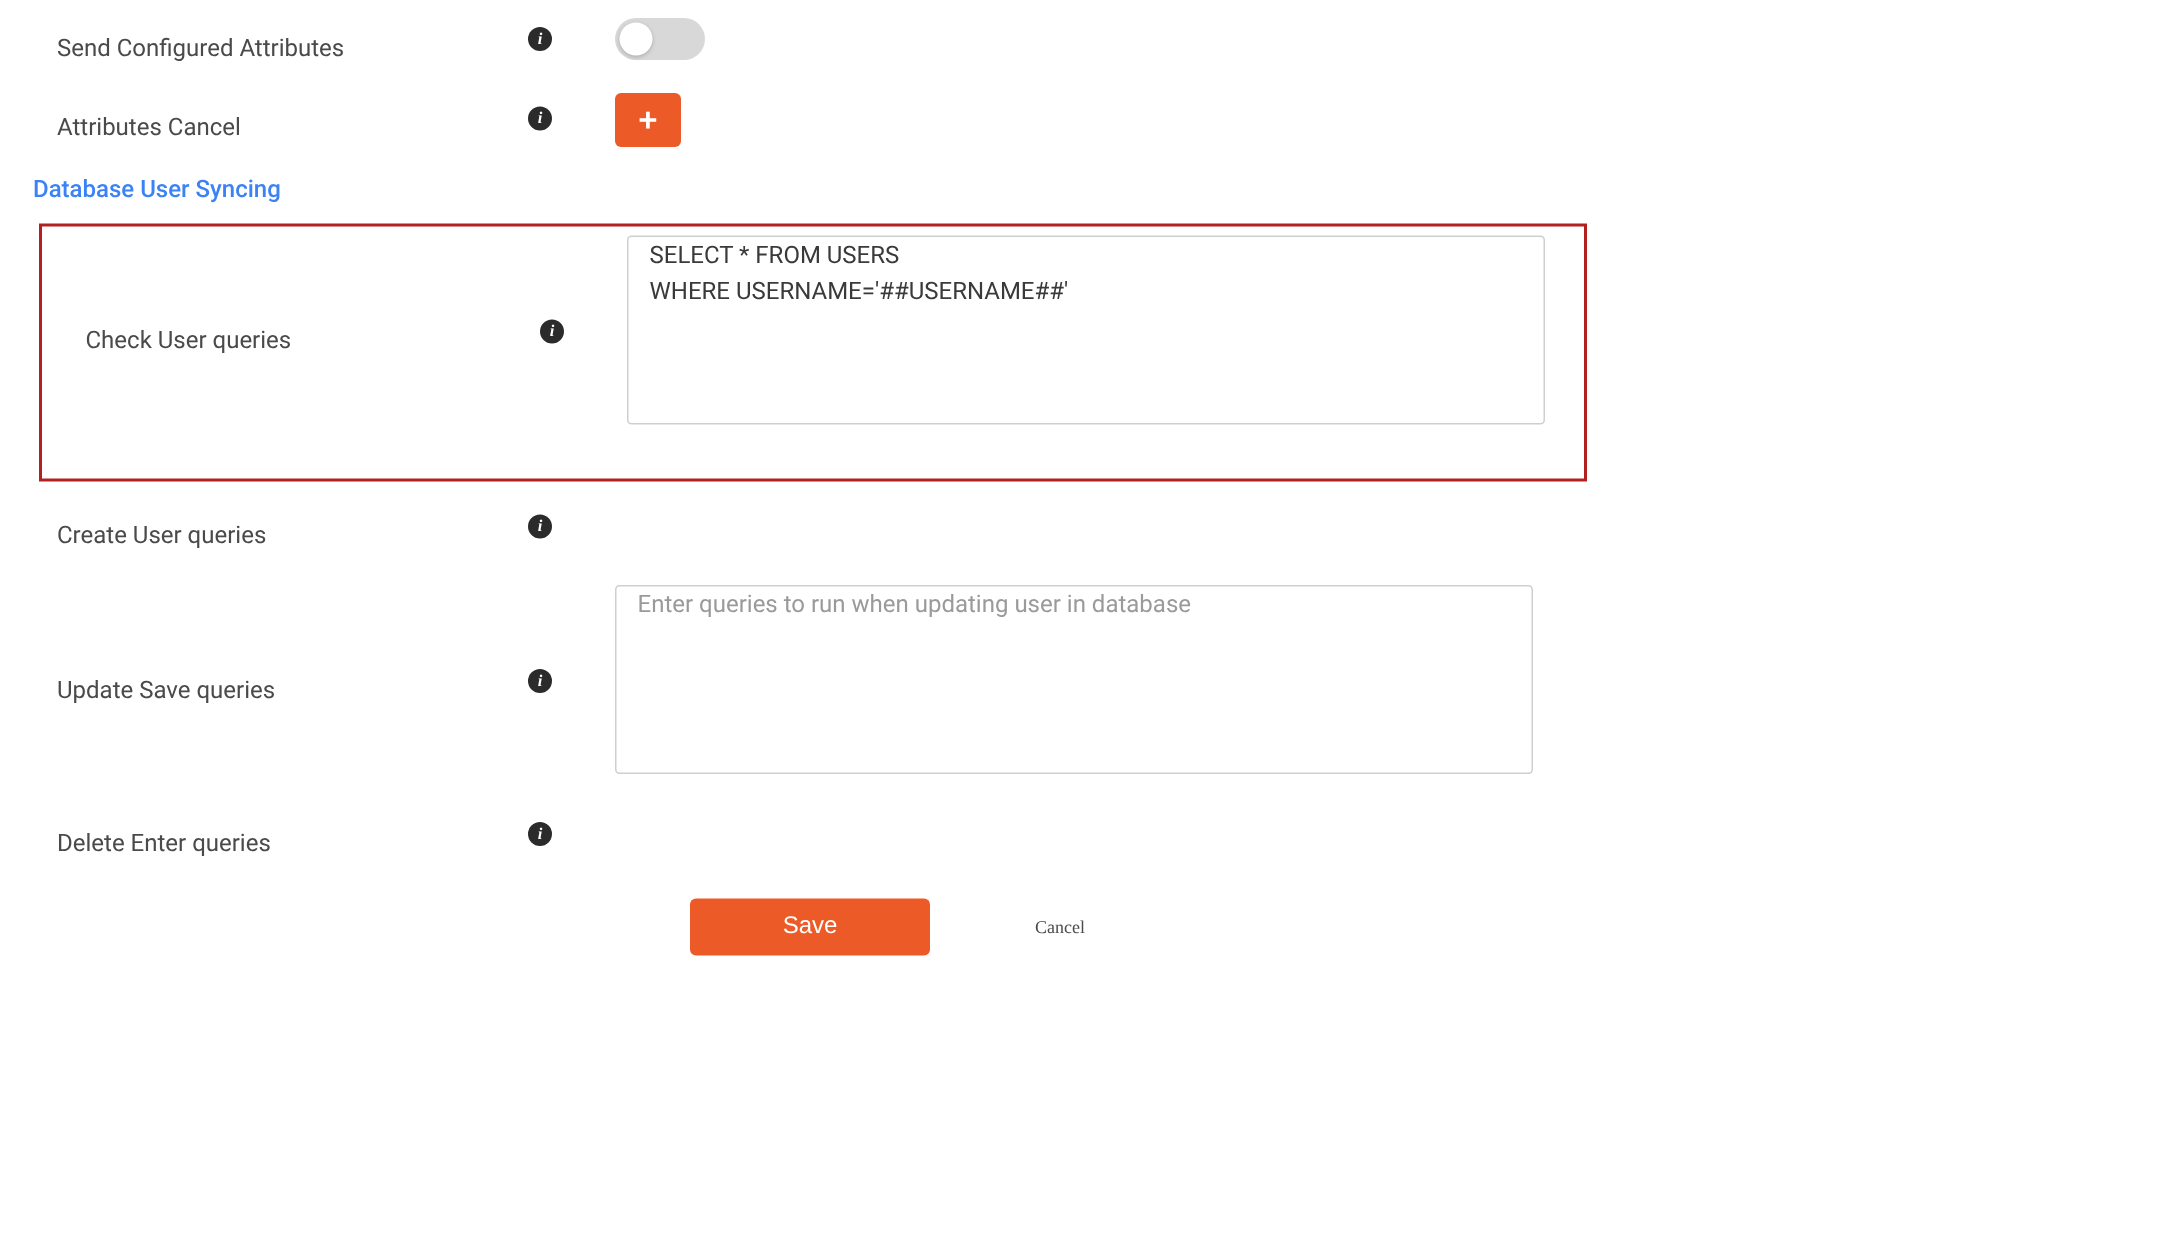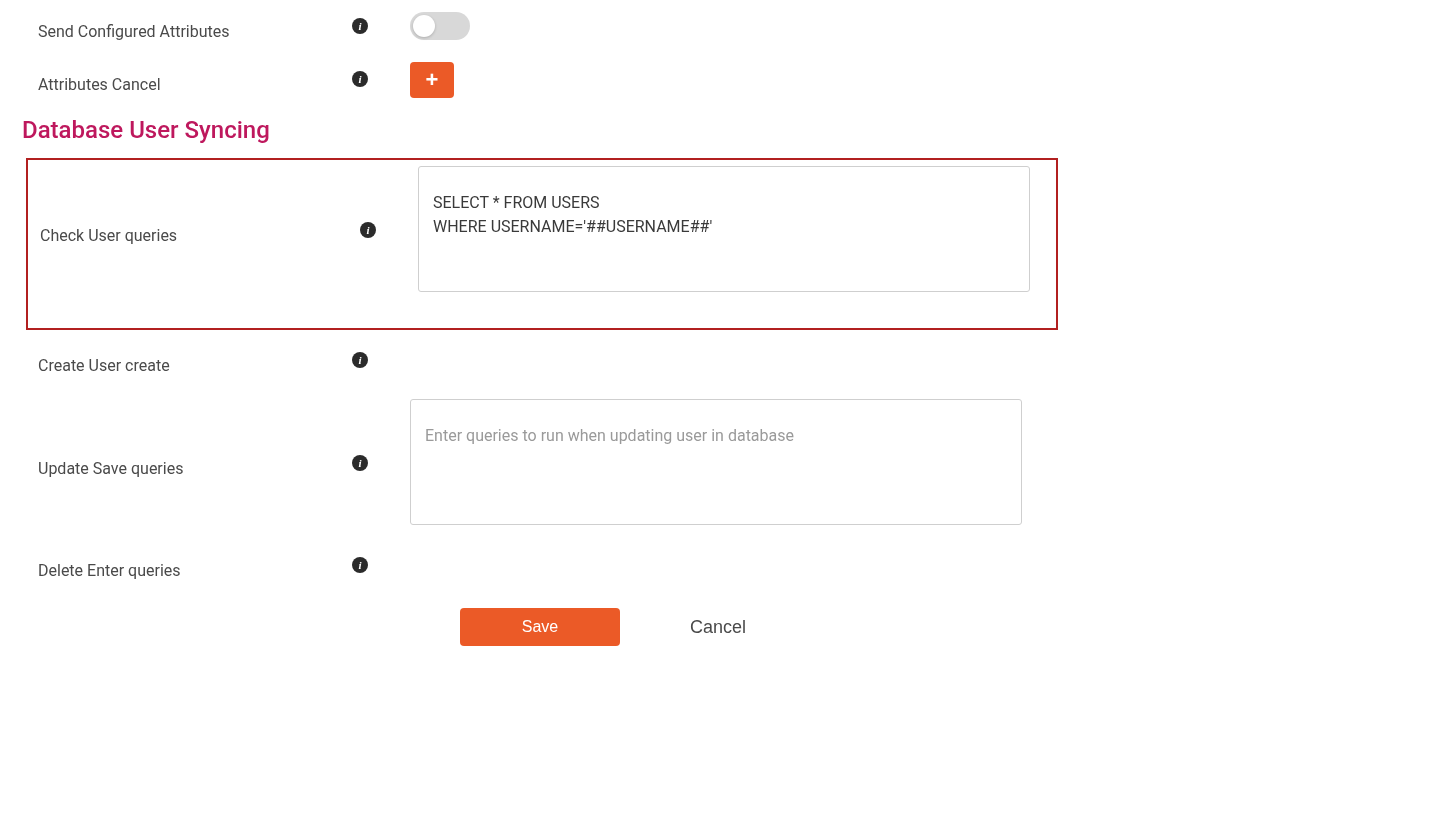--- a/index.html
+++ b/index.html
@@ -84,51 +84,51 @@
       color: #fff;
       font-size: 22px;
       font-weight: bold;
       cursor: pointer;
       display: flex;
       align-items: center;
       justify-content: center;
       margin-top: 0;
     }
     .section-title {
-      font-size: 24px;
+      font-size: 16px;
       font-weight: 500;
-      color: #be185d;
+      color: #3b82f6;
       padding-left: 2px;
       margin-top: 18px;
       margin-bottom: 14px;
     }
     .textarea {
       width: 612px;
       min-height: 126px;
       border: 1px solid #cfcfcf;
       border-radius: 3px;
-      padding: 24px 14px;
+      padding: 0 14px;
       font-size: 16px;
       color: #3a3a3a;
       font-family: inherit;
       resize: none;
       line-height: 1.5;
     }
     .textarea::placeholder {
       color: #9a9a9a;
     }
     .highlight-box {
       border: 2px solid #b22020;
       padding: 6px 0 8px 0;
       margin-left: 6px;
       margin-right: 0;
       width: 1032px;
     }
     .highlight-box .form-label {
-      padding-left: 12px;
+      padding-left: 29px;
     }
     .highlight-box .form-row {
       margin-bottom: 0;
     }
     .actions-row {
       display: flex;
       align-items: center;
       padding-left: 440px;
       margin-top: 28px;
       gap: 70px;
@@ -141,22 +141,23 @@
       width: 160px;
       height: 38px;
       font-size: 16px;
       font-weight: 500;
       cursor: pointer;
     }
     .btn-cancel {
       background: transparent;
       border: none;
       color: #4a4a4a;
-      font-size: 18px;
-      cursor: pointer;
+      font-size: 12px;
+      cursor: pointer;
+      font-family: Liberation Serif, serif;
     }
     .queries-section .form-row {
       margin-bottom: 24px;
     }
   </style>
 </head>
 <body>
 
 <div class="container">
 
@@ -192,21 +193,21 @@
         </div>
         <div class="form-control-area">
           <textarea class="textarea" style="">SELECT * FROM USERS
 WHERE USERNAME='##USERNAME##'</textarea>
         </div>
       </div>
     </div>
 
     <div class="form-row" style="margin-top:18px;">
       <div class="form-label">
-        <span>Create User create</span>
+        <span>Create User queries</span>
         <span class="info-icon">i</span>
       </div>
     </div>
 
     <div class="form-row">
       <div class="form-label">
         <span>Update Save queries</span>
         <span class="info-icon">i</span>
       </div>
       <div class="form-control-area">

